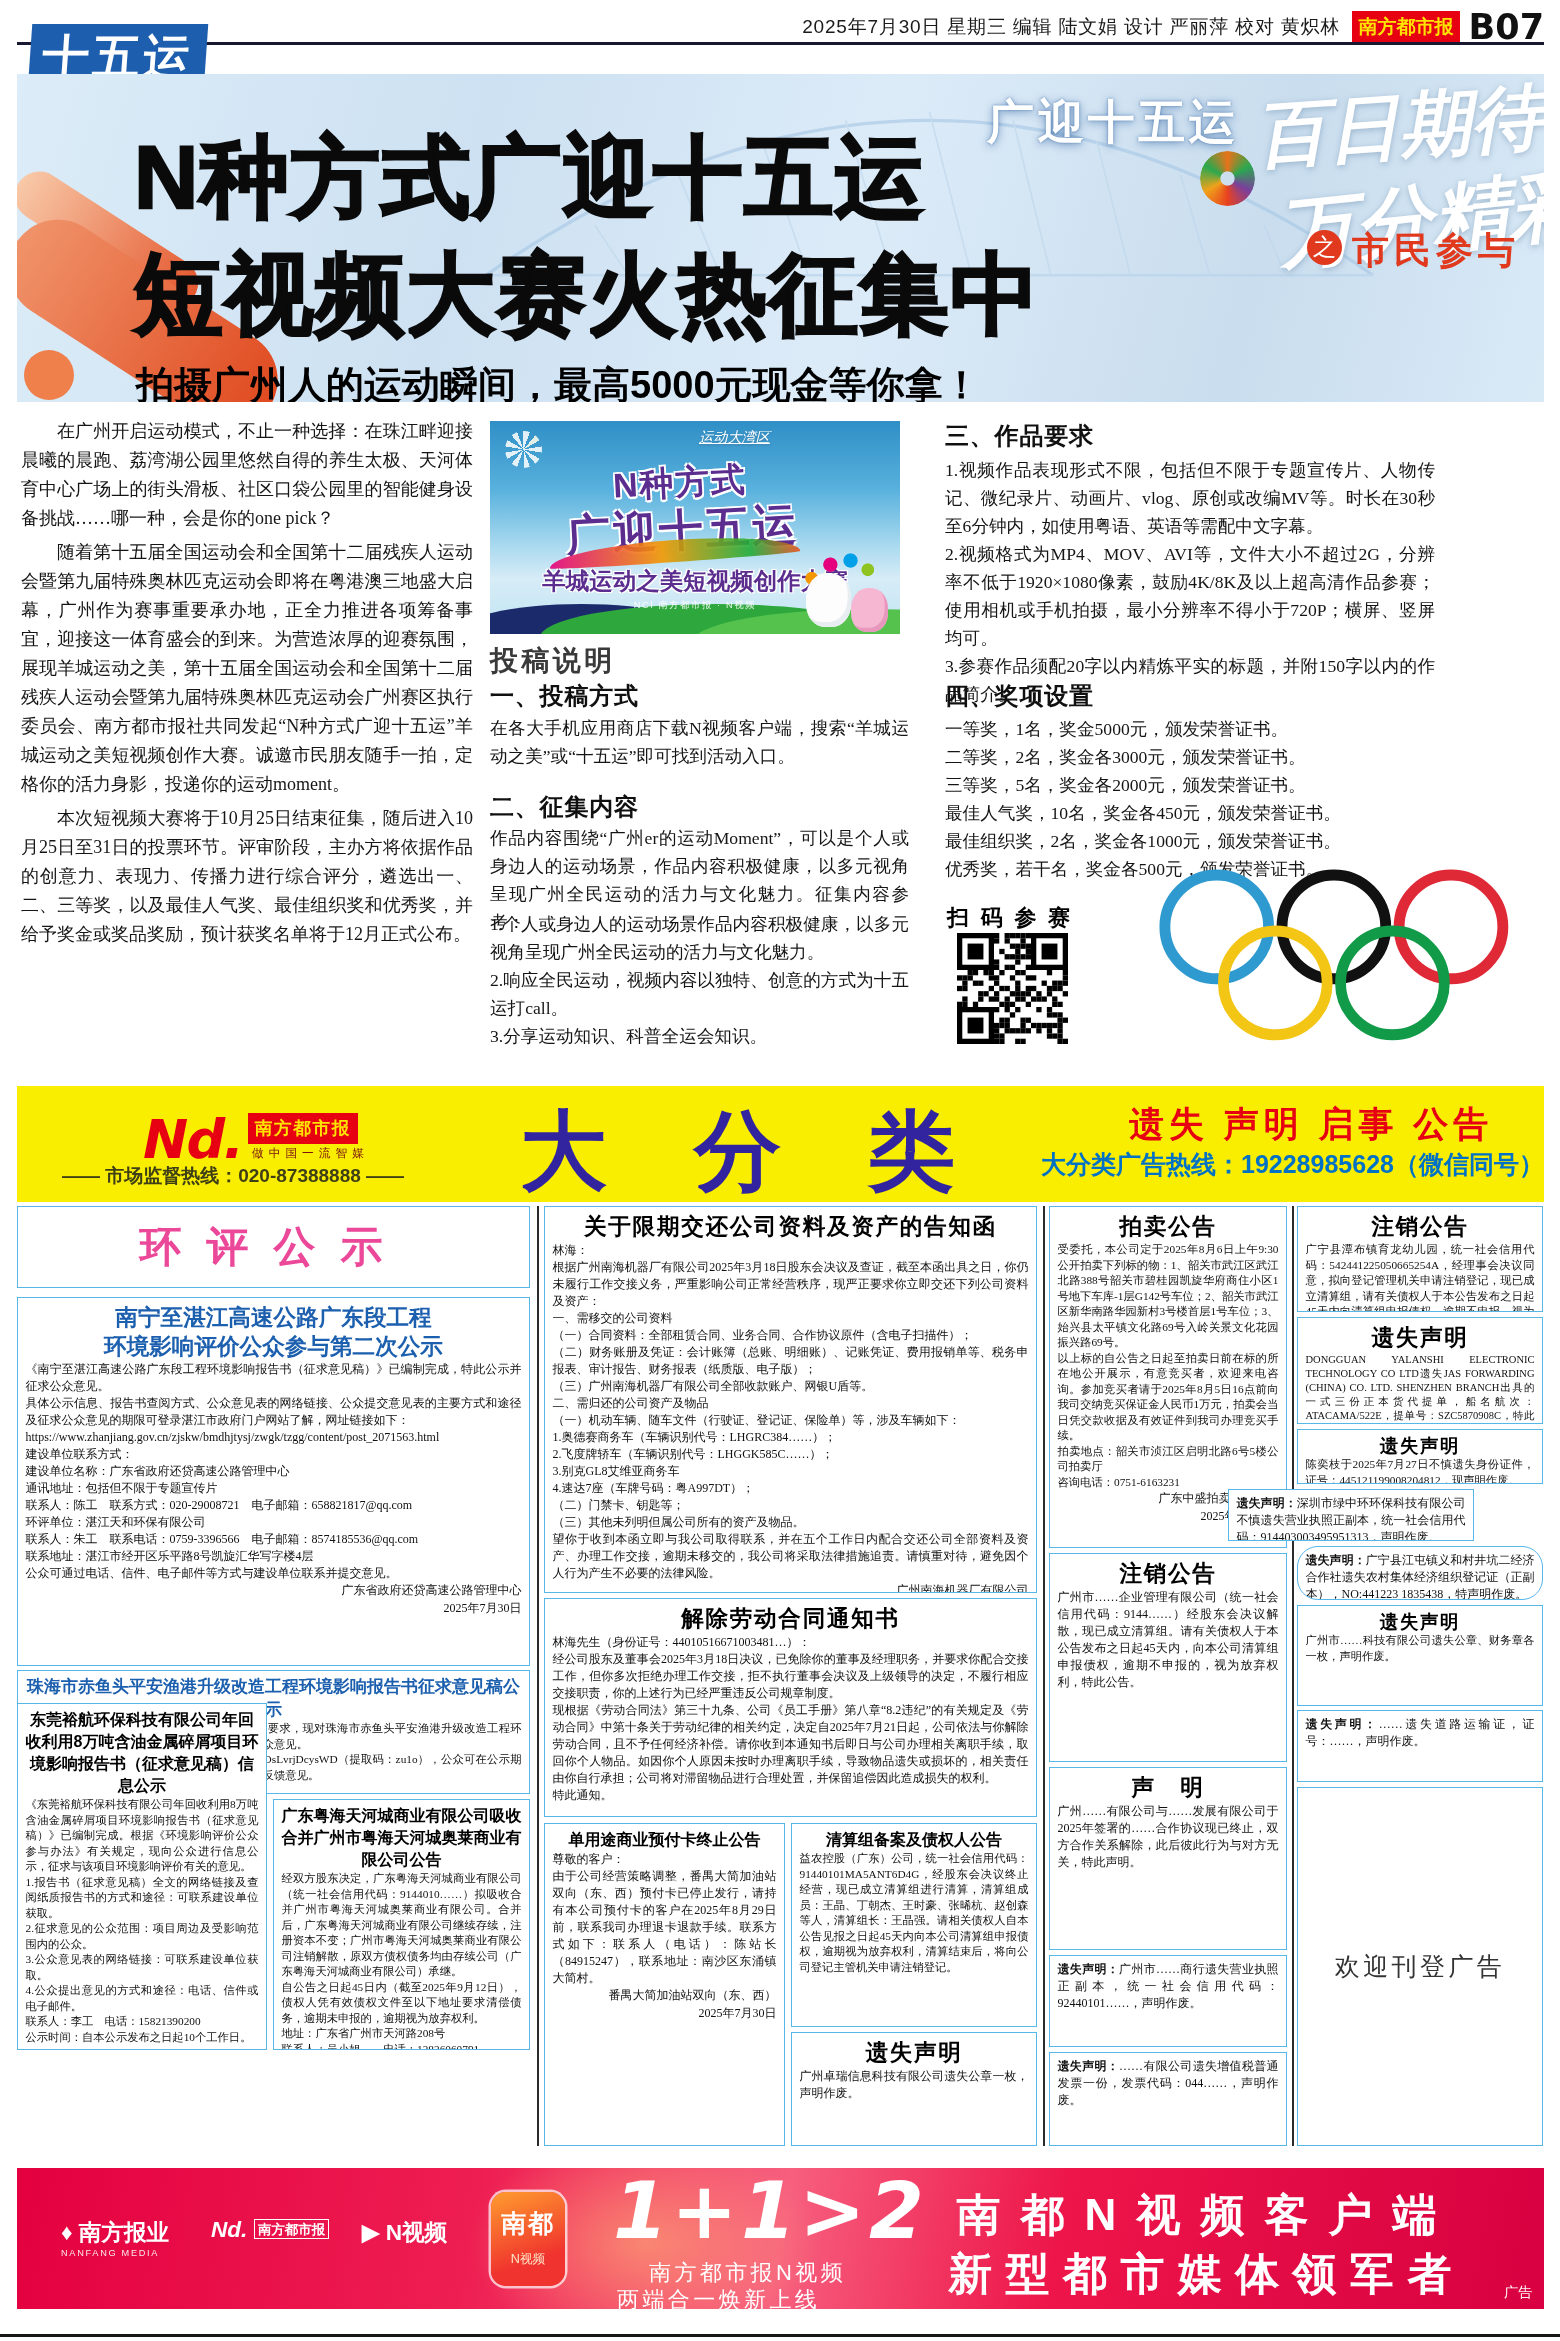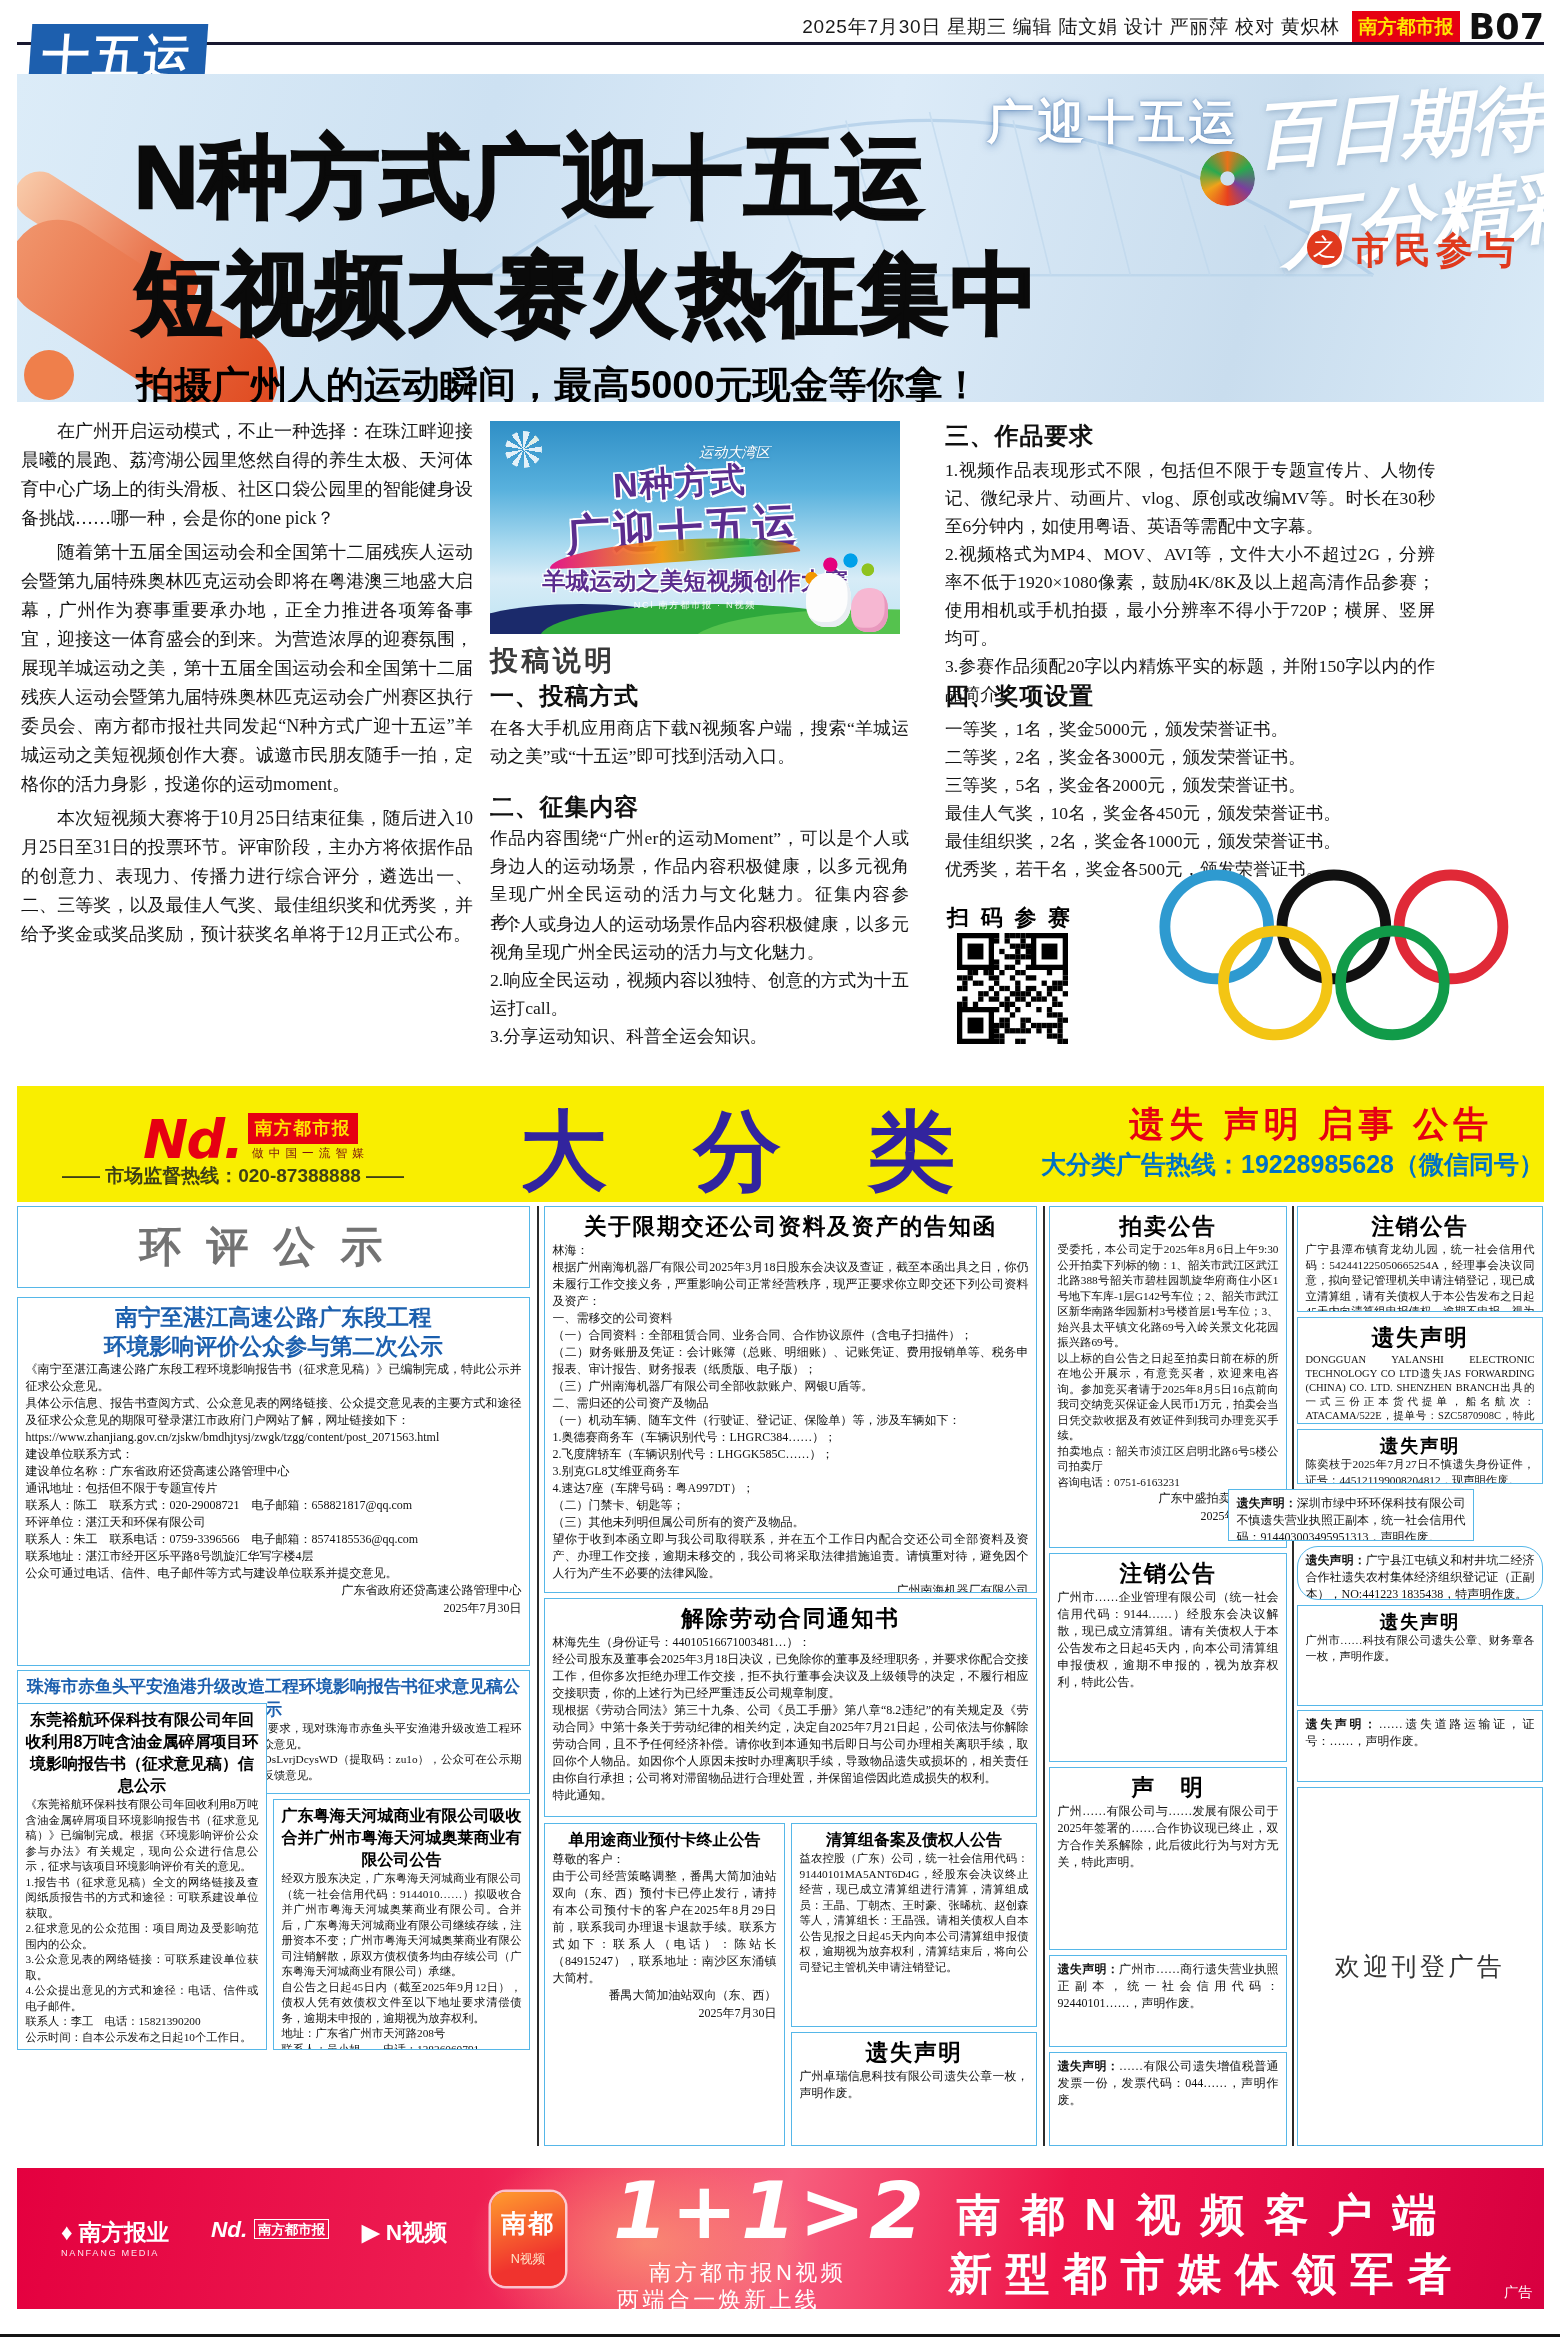--- a/index.html
+++ b/index.html
@@ -44,22 +44,22 @@
   .citizen{position:absolute;left:1335px;top:152px;color:#e0391d;font-size:37px;font-weight:700;letter-spacing:5px;}
   
   .article{position:absolute;left:21px;top:417px;width:452px;font-family:"Liberation Serif",serif;
            font-size:18px;line-height:29px;color:#151515;text-align:justify;}
   .para{text-indent:2em;margin:0 0 5px 0;}
   
   .promo{position:absolute;left:490px;top:421px;width:410px;height:213px;overflow:hidden;
          background:linear-gradient(180deg,#2f8fc6 0%,#58b1dd 32%,#a8d9ef 58%,#d7ecf7 74%,#bfe4f3 100%);}
   .promo-emblem{position:absolute;left:15px;top:10px;width:37px;height:37px;border-radius:50%;
           background:conic-gradient(#fff 0 20deg,transparent 20deg 40deg,#ffe 40deg 60deg,transparent 60deg 80deg,#fff 80deg 100deg,transparent 100deg 120deg,#fff 120deg 140deg,transparent 140deg 160deg,#fff 160deg 180deg,transparent 180deg 200deg,#fff 200deg 220deg,transparent 220deg 240deg,#fff 240deg 260deg,transparent 260deg 280deg,#fff 280deg 300deg,transparent 300deg 320deg,#fff 320deg 340deg,transparent 340deg);opacity:.85;}
-  .promo-script{position:absolute;left:209px;top:22px;color:#fff;font-style:italic;font-size:14.2px;
-          font-family:"DejaVu Serif",serif;text-shadow:0 0.8px 2.5px rgba(60,120,160,.8);}
+  .promo-script{position:absolute;left:209px;top:7px;color:#fff;font-style:italic;font-size:14.2px;
+          font-family:"DejaVu Serif",serif;text-shadow:0 0.8px 2.5px rgba(60,120,160,.8);text-decoration:underline;}
   .promo-logo{position:absolute;left:75px;top:39px;color:#5b2d8e;font-weight:900;text-align:center;
           text-shadow:-1.7px -1.7px 0 #fff,1.7px -1.7px 0 #fff,-1.7px 1.7px 0 #fff,1.7px 1.7px 0 #fff,0 2.5px 0 #fff;transform:rotate(-3deg);}
   .promo-logo .l1{font-size:34px;letter-spacing:1.7px;}
   .promo-logo .l2{font-size:44px;margin-top:-5px;letter-spacing:2.5px;}
   .swoosh{position:absolute;left:59px;top:119px;width:251px;height:22px;border-radius:50% 50% 50% 50%/90% 90% 10% 10%;
           background:linear-gradient(90deg,#e5007e,#f39800 45%,#22ac38 80%,#e8531f);transform:rotate(-4deg);opacity:.9;}
   .promo-tag{position:absolute;left:0;top:144px;width:100%;text-align:center;color:#5b2d8e;font-weight:900;font-size:23.5px;
           text-shadow:-1.3px -1.3px 0 #fff,1.3px -1.3px 0 #fff,-1.3px 1.3px 0 #fff,1.3px 1.3px 0 #fff;}
   .hill-navy{position:absolute;left:-34px;bottom:-28.5px;width:251px;height:59px;border-radius:50%;background:#1b2a6b;}
   .hill-g1{position:absolute;left:50px;bottom:-37px;width:352px;height:67px;border-radius:50%;background:#2ea83c;}
@@ -91,21 +91,21 @@
           font-size:17.6px;padding:3.4px 6.7px;letter-spacing:1.7px;}
   .nd-slogan{position:absolute;left:235px;top:60px;color:#7a1010;font-size:11.7px;letter-spacing:5px;}
   .supervise{position:absolute;left:40px;top:77px;width:352px;text-align:center;color:#3f3f16;font-size:19px;font-weight:bold;}
   .big-cat{position:absolute;left:503px;top:6.7px;font-size:87px;font-weight:900;color:#32249e;letter-spacing:87px;white-space:nowrap;}
   .cat-red{position:absolute;left:1112px;top:15px;color:#e60012;font-size:35px;font-weight:900;letter-spacing:5px;white-space:nowrap;}
   .cat-blue{position:absolute;left:1024px;top:62px;color:#0072c6;font-size:25px;font-weight:900;white-space:nowrap;}
   
   .cl-wrap{position:absolute;left:0;top:0;}
   .vline{position:absolute;width:1.7px;background:#2b2b2b;top:1206px;height:940px;}
   .cbox{position:absolute;border:1.7px solid #56b7e8;background:#fff;overflow:hidden;box-sizing:border-box;padding:5px 7.5px;}
-  .env-head{font-size:42px;font-weight:900;color:#737373;text-align:center;letter-spacing:25px;line-height:70px;}
+  .env-head{font-size:42px;font-weight:900;color:#ec4899;text-align:center;letter-spacing:25px;line-height:70px;}
   .cad-title-blue{font-size:22.6px;font-weight:900;color:#1b5fae;text-align:center;line-height:29px;}
   .cad-title-blue.small{font-size:17px;line-height:22.6px;}
   .cad-title{font-size:22.6px;font-weight:900;color:#000;text-align:center;line-height:30px;letter-spacing:1.7px;}
   .cad-title.small{font-size:16px;line-height:22px;letter-spacing:0;text-align:center;}
   .cad-body{font-family:"Liberation Serif",serif;font-size:12px;line-height:17px;color:#101010;text-align:justify;}
   .cad-body.tiny{font-size:11.3px;line-height:15.5px;}
   .cline{margin:0;}
   .cad-sign{font-family:"Liberation Serif",serif;font-size:12px;line-height:17.6px;text-align:right;color:#101010;}
   .inline-ad .lbl{font-weight:900;font-family:"Liberation Sans",sans-serif;font-size:12px;}
   .inline-ad{font-family:"Liberation Serif",serif;font-size:12px;line-height:17px;text-align:justify;color:#101010;}

